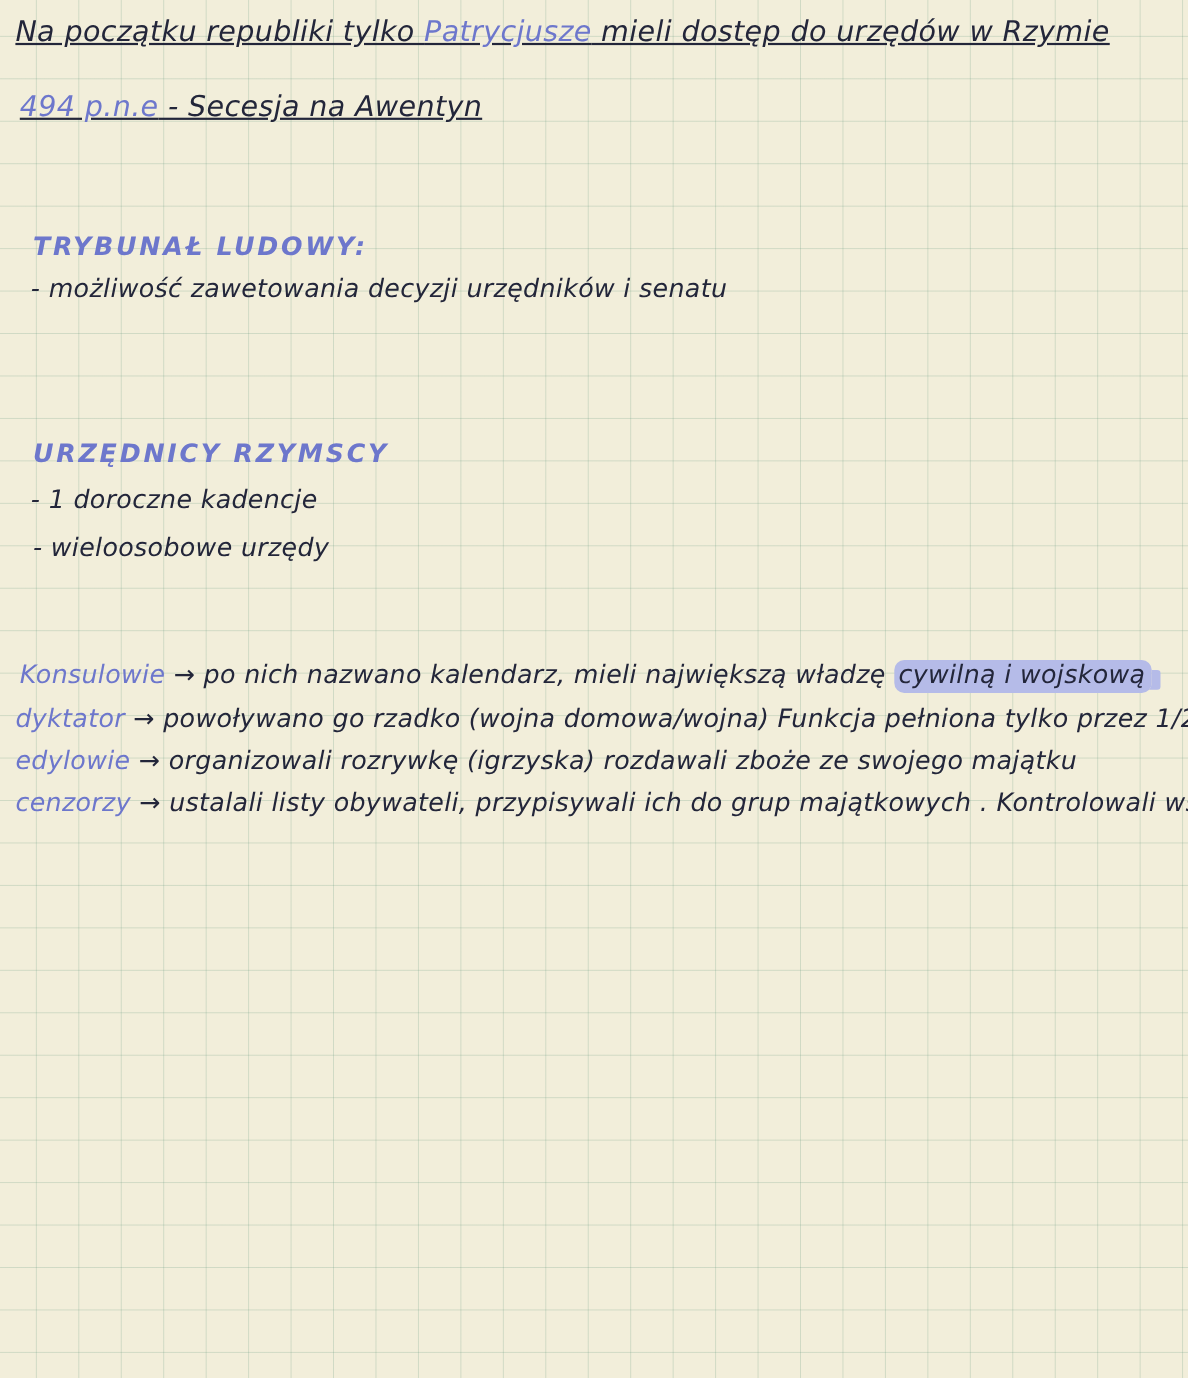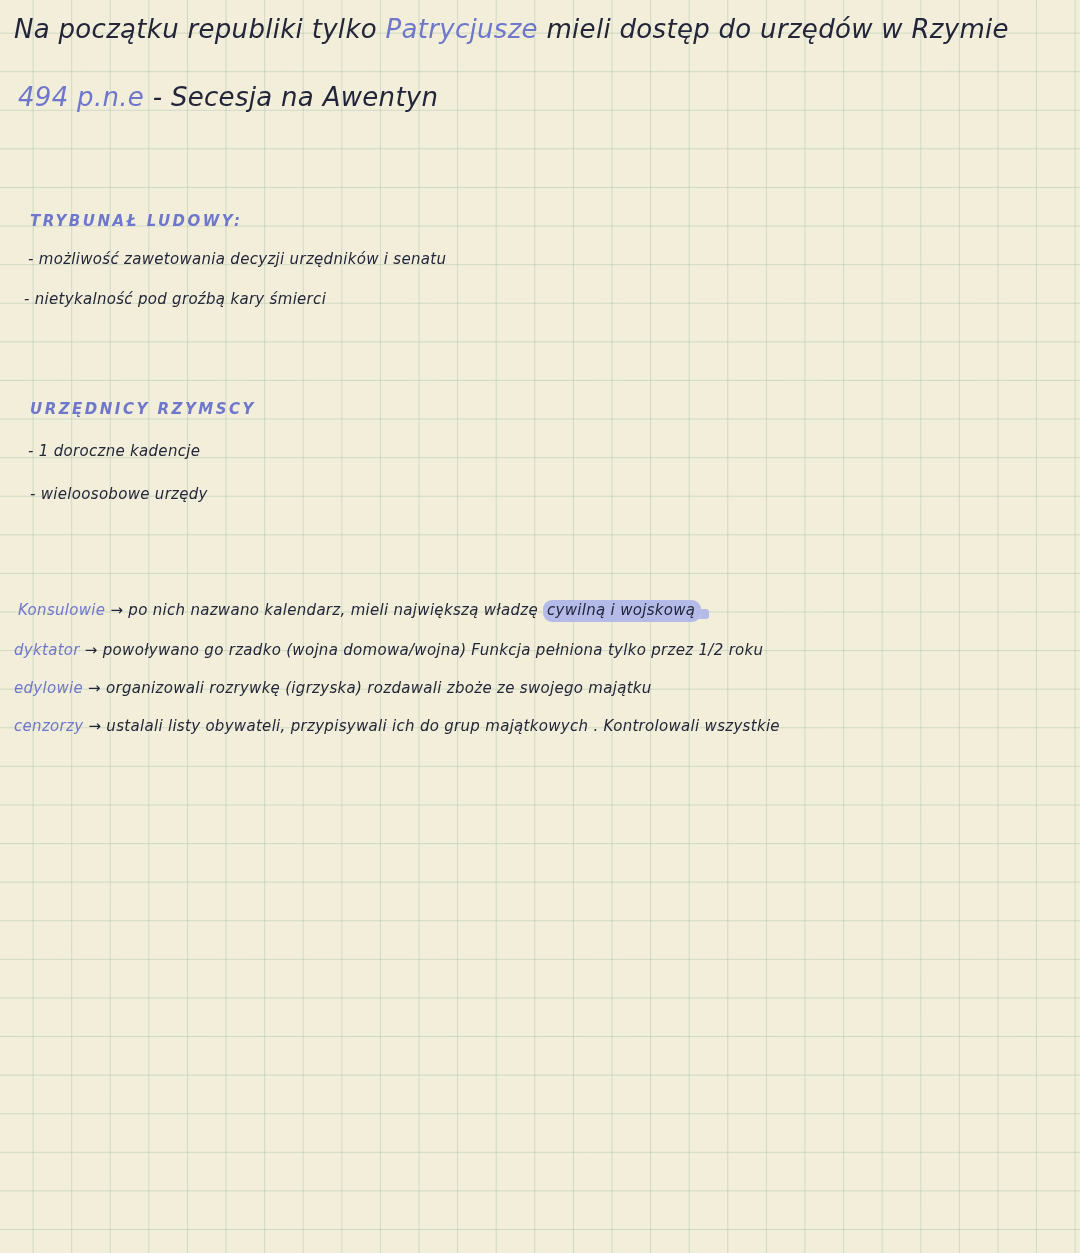--- a/index.html
+++ b/index.html
@@ -33,22 +33,22 @@
     background: #b5bbe8;
     border-radius: 9px;
     padding: 1px 6px 3px 4px;
     box-shadow: 14px 3px 0 -6px #b5bbe8;
   }
   .heading {
     letter-spacing: 2.5px;
     font-weight: bold;
     font-style: italic;
   }
-  .big   { font-size: 26px; }
-  .body  { font-size: 15px; }
+  .big   { font-size: 26px; text-decoration: underline; }
+  .body  { font-size: 23px; }
 </style>
 </head>
 <body>
 
 <div class="page">
 
   <div class="line big" style="top:14px; left:14px;">
     <span class="ink">Na początku republiki tylko </span><span class="accent">Patrycjusze</span><span class="ink"> mieli dostęp do urzędów  w Rzymie</span>
   </div>
 
@@ -58,23 +58,20 @@
 
 
   <div class="line body heading" style="top:212px; left:30px;">
     <span class="accent">TRYBUNAŁ LUDOWY:</span>
   </div>
 
   <div class="line body" style="top:250px; left:28px;">
     <span class="ink">- możliwość zawetowania decyzji urzędników i senatu</span>
   </div>
 
-  <div class="line body" style="top:290px; left:24px;">
-    <span class="ink">- nietykalność pod groźbą kary śmierci</span>
-  </div>
 
 
   <div class="line body heading" style="top:400px; left:30px;">
     <span class="accent">URZĘDNICY RZYMSCY</span>
   </div>
 
   <div class="line body" style="top:442px; left:28px;">
     <span class="ink">- 1 doroczne kadencje</span>
   </div>
 

